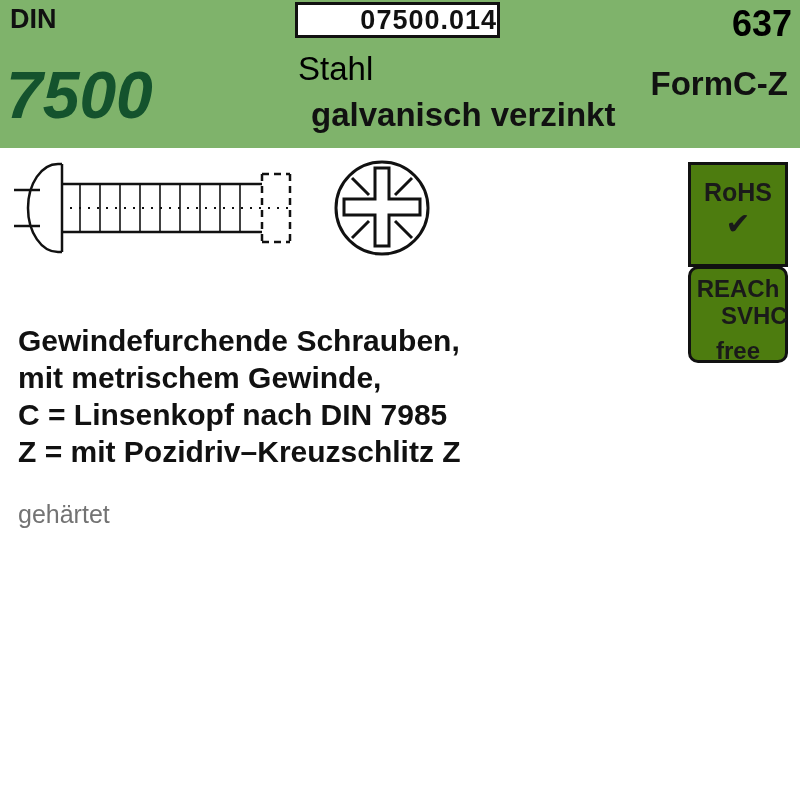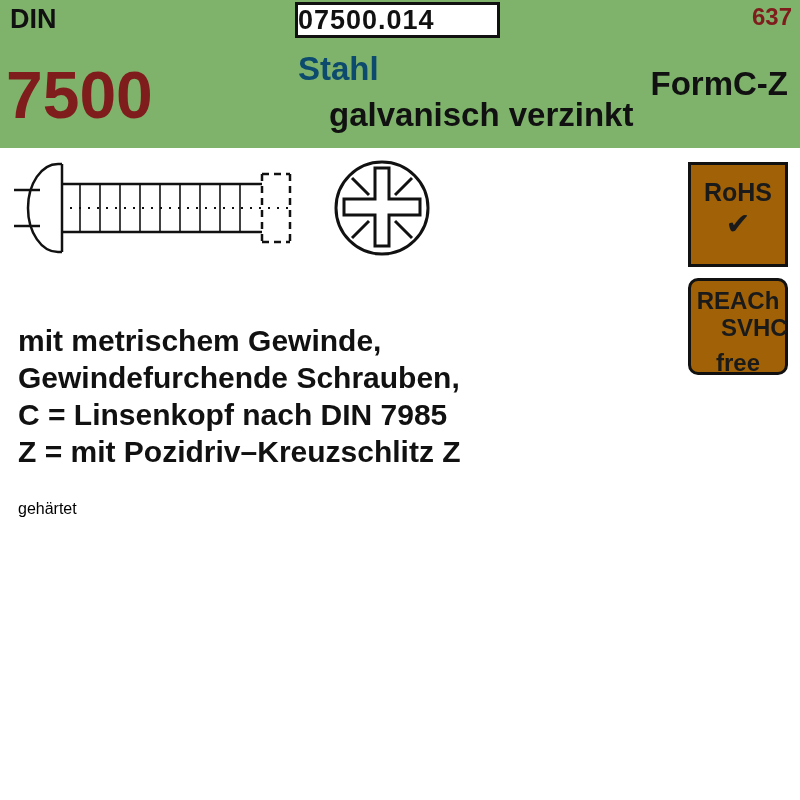--- a/index.html
+++ b/index.html
@@ -39,55 +39,56 @@
     left: 295px;
     top: 2px;
     width: 205px;
     height: 36px;
     border: 3px solid #111;
     background: #ffffff;
     box-sizing: border-box;
   }
   .norm-box span {
     display: block;
-    text-align: left;
+    text-align: right;
     font-size: 27px;
     font-weight: bold;
     line-height: 30px;
     letter-spacing: 1px;
     color: #111;
   }
   .corner-code {
     position: absolute;
     right: 8px;
     top: 3px;
-    font-size: 24px;
-    font-weight: bold;
-    color: #7f1d1d;
+    font-size: 36px;
+    font-weight: bold;
+    color: #000000;
   }
   .din-number {
     position: absolute;
     left: 6px;
     top: 62px;
     font-size: 66px;
     font-weight: bold;
     line-height: 66px;
-    color: #7f1d1d;
+    color: #14532d;
+    font-style: italic;
   }
   .material-1 {
     position: absolute;
     left: 298px;
     top: 50px;
     font-size: 33px;
-    font-weight: bold;
-    color: #0c4a6e;
+    font-weight: normal;
+    color: #000000;
   }
   .material-2 {
     position: absolute;
-    left: 329px;
+    left: 311px;
     top: 96px;
     font-size: 33px;
     font-weight: bold;
     color: #111;
   }
   .form-label {
     position: absolute;
     right: 12px;
     top: 50px;
     font-size: 33px;
@@ -103,21 +104,21 @@
     top: 150px;
     width: 680px;
     height: 140px;
   }
 
   
   .badge {
     position: absolute;
     border: 3px solid #111;
     box-sizing: border-box;
-    background: #a16207;
+    background: #4d7c0f;
     text-align: center;
   }
   .badge-rohs {
     left: 688px;
     top: 162px;
     width: 100px;
     height: 105px;
   }
   .badge-rohs .b-title {
     font-size: 25px;
@@ -125,21 +126,21 @@
     margin-top: 14px;
     line-height: 26px;
   }
   .badge-rohs .b-check {
     font-size: 30px;
     line-height: 34px;
     margin-top: 2px;
   }
   .badge-reach {
     left: 688px;
-    top: 278px;
+    top: 266px;
     width: 100px;
     height: 97px;
     border-radius: 10px;
   }
   .badge-reach .b-l1 {
     font-size: 24px;
     font-weight: bold;
     line-height: 27px;
     margin-top: 6px;
   }
@@ -171,22 +172,22 @@
     white-space: nowrap;
   }
   .desc-line .key {
     display: inline-block;
     min-width: 18px;
   }
   .hardened {
     position: absolute;
     left: 18px;
     top: 500px;
-    font-size: 16px;
-    color: #000000;
+    font-size: 25px;
+    color: #737373;
   }
 </style>
 </head>
 <body>
 
 <div class="header-band">
   <div class="din-label">DIN</div>
 
   <div class="norm-box">
     <span>07500.014</span>
@@ -261,22 +262,22 @@
   <div class="b-check">✔</div>
 </div>
 
 <div class="badge badge-reach">
   <div class="b-l1">REACh</div>
   <div class="b-l2">SVHC</div>
   <div class="b-l3">free</div>
 </div>
 
 <div class="desc">
+  <div class="desc-line">Gewindefurchende Schrauben,</div>
   <div class="desc-line">mit metrischem Gewinde,</div>
-  <div class="desc-line">Gewindefurchende Schrauben,</div>
   <div class="desc-line">
     <span class="key">C</span>
     <span>= Linsenkopf nach DIN 7985</span>
   </div>
   <div class="desc-line">
     <span class="key">Z</span>
     <span>= mit Pozidriv–Kreuzschlitz Z</span>
   </div>
 </div>
 

